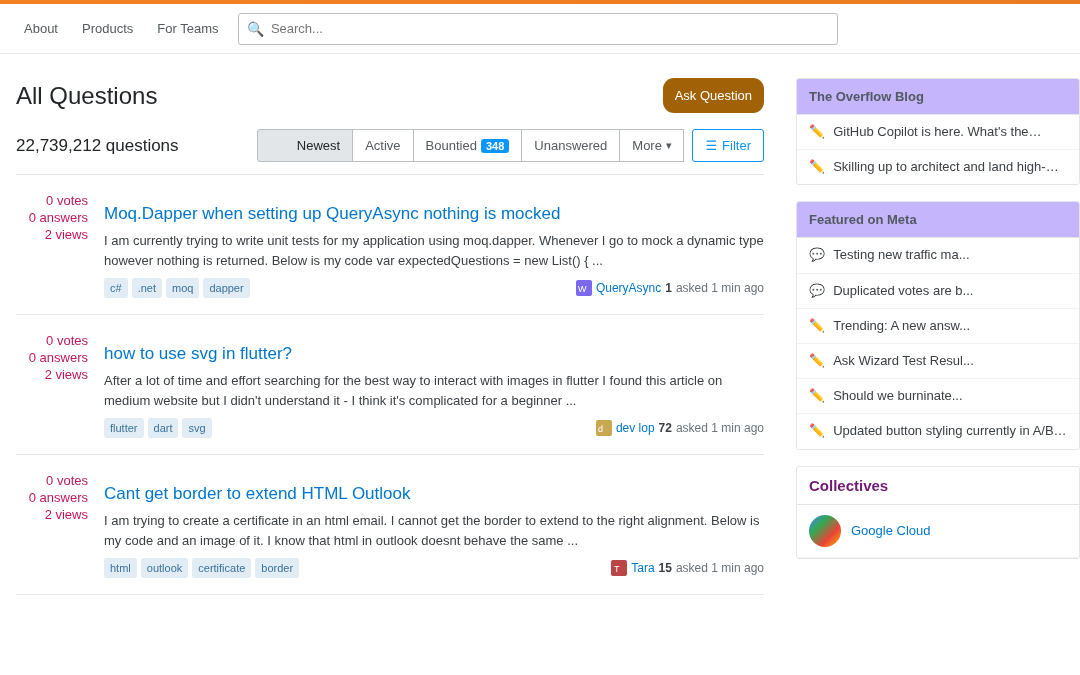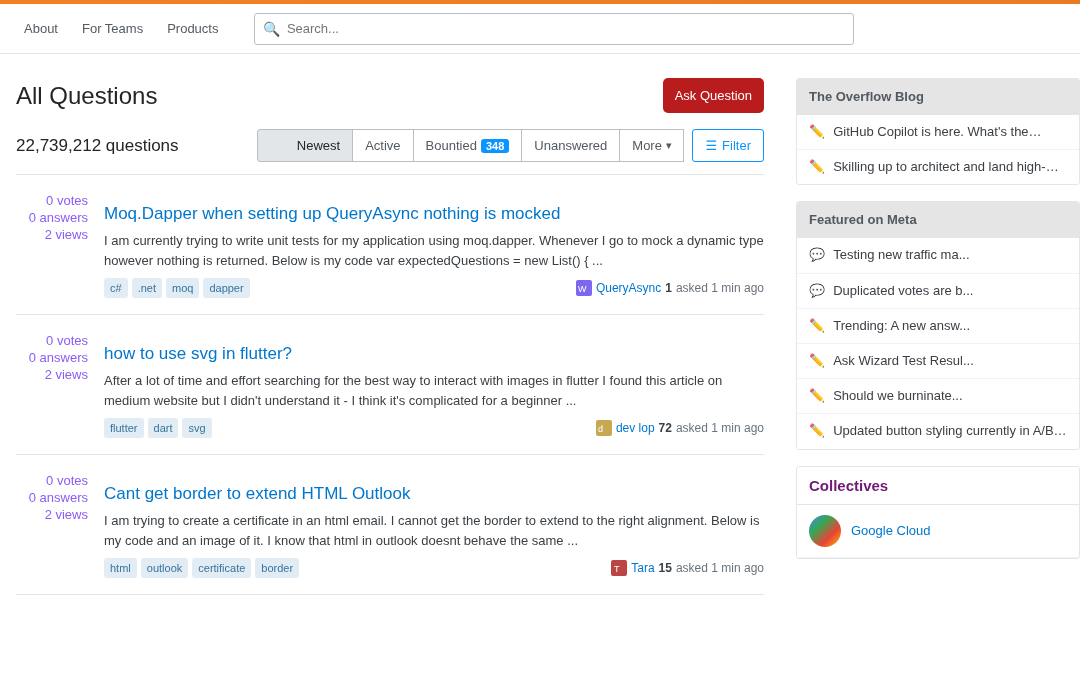--- a/index.html
+++ b/index.html
@@ -13,21 +13,21 @@
     }
 
     
     .header {
       display: flex;
       align-items: center;
       padding: 0 12px;
       height: 50px;
       border-bottom: 1px solid #e3e6e8;
       background: #fff;
-      gap: 16px;
+      gap: 0;
     }
     .header-nav {
       display: flex;
       align-items: center;
       gap: 0;
     }
     .nav-link {
       padding: 0 12px;
       height: 50px;
       display: flex;
@@ -85,24 +85,24 @@
       align-items: center;
       justify-content: space-between;
       margin-bottom: 16px;
     }
     .page-title {
       font-size: 24px;
       font-weight: 400;
       color: #232629;
     }
     .ask-question-btn {
-      background: #b91c1c;
+      background: #a16207;
       color: #fff;
       border: none;
-      border-radius: 5px;
+      border-radius: 11px;
       padding: 10px 12px;
       font-size: 13px;
       cursor: pointer;
       white-space: nowrap;
     }
 
     .questions-toolbar {
       display: flex;
       align-items: center;
       justify-content: space-between;
@@ -171,21 +171,21 @@
     .question-stats {
       display: flex;
       flex-direction: column;
       align-items: flex-end;
       min-width: 72px;
       gap: 2px;
       padding-top: 2px;
     }
     .stat-item {
       font-size: 13px;
-      color: #8b5cf6;
+      color: #be185d;
       white-space: nowrap;
     }
     .question-body {
       flex: 1;
       min-width: 0;
       margin-top: 12px;
     }
     .question-title {
       font-size: 17px;
       color: #0077cc;
@@ -247,21 +247,21 @@
       padding: 24px 0 16px 16px;
       flex-shrink: 0;
     }
     .sidebar-widget {
       border: 1px solid #e3e6e8;
       border-radius: 3px;
       margin-bottom: 16px;
       overflow: hidden;
     }
     .widget-title {
-      background: #e5e5e5;
+      background: #c4b5fd;
       padding: 10px 12px;
       font-size: 13px;
       font-weight: 700;
       color: #525960;
       border-bottom: 1px solid #e3e6e8;
     }
     .widget-item {
       padding: 8px 12px;
       border-bottom: 1px solid #f0f2f4;
       font-size: 13px;
@@ -325,22 +325,22 @@
     .chevron:after { content: ' ▾'; font-size: 11px; }
   </style>
 </head>
 <body>
 
 <div class="top-bar-orange"></div>
 
 <div class="header">
   <nav class="header-nav">
     <a class="nav-link">About</a>
+    <a class="nav-link">Products</a>
     <a class="nav-link">For Teams</a>
-    <a class="nav-link">Products</a>
   </nav>
   <div class="search-wrap">
     <span class="search-icon-svg">🔍</span>
     <input class="search-input" type="text" placeholder="Search..." style="">
   </div>
 </div>
 
 <div class="main-container">
 
   <div class="content">

